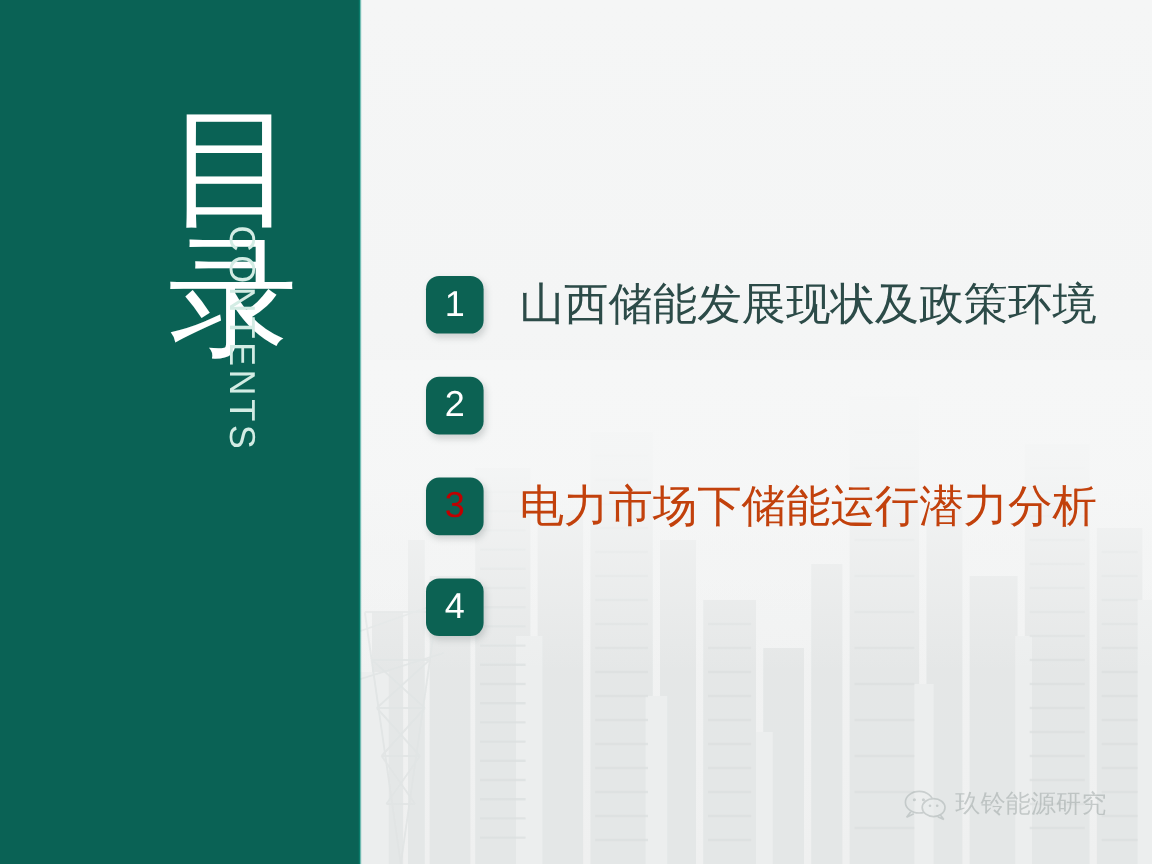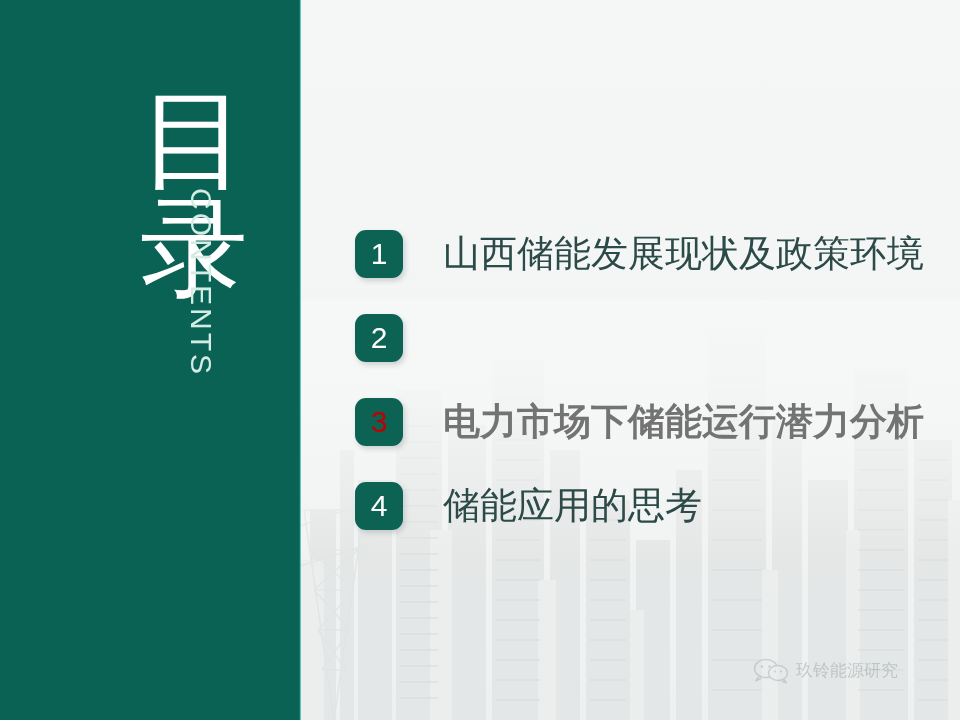--- a/index.html
+++ b/index.html
@@ -74,38 +74,38 @@
     width:48px;height:48px;border-radius:11px;
     background:#0c6253;
     display:flex;align-items:center;justify-content:center;
     color:#ffffff;
     font-size:30px;font-weight:400;line-height:1;
     box-shadow:2px 3px 5px rgba(120,130,128,.30);
     flex:0 0 auto;
   }
   .badge.is-active{color:#c00000;}
   .toc-label{
-    margin-left:40px;
+    margin-left:30px;
     font-size:37px;line-height:48px;
     color:#2c4b48;
     white-space:nowrap;
     font-weight:400;
   }
-  .toc-label.is-active{color:#737373;font-weight:bold;}
+  .toc-label.is-active{color:#c2410c;}
 
   
   .watermark{
     position:absolute;left:752px;top:658px;
     display:flex;align-items:center;
     opacity:.42;
     color:#8e9897;
   }
   .wm-icon{width:38px;height:26px;flex:0 0 auto;}
   .wm-text{
-    margin-left:6px;font-size:17px;line-height:26px;
+    margin-left:6px;font-size:21px;line-height:26px;
     color:#8b9594;white-space:nowrap;font-weight:500;
   }
 </style>
 </head>
 <body>
 
 <div id="slide">
 
   <div class="content-bg"></div>
 
@@ -179,21 +179,20 @@
       <div class="badge">2</div>
     </div>
 
     <div class="toc-item">
       <div class="badge is-active">3</div>
       <div class="toc-label is-active">电力市场下储能运行潜力分析</div>
     </div>
 
     <div class="toc-item">
       <div class="badge">4</div>
-      <div class="toc-label">储能应用的思考</div>
     </div>
 
   </div>
 
   <div class="watermark">
     <span class="wm-icon">
       <svg viewBox="0 0 38 26" aria-hidden="true">
         <g fill="none" stroke="#9aa4a3" stroke-width="1.4">
           <ellipse cx="14" cy="10.5" rx="11.5" ry="9"></ellipse>
           <path d="M7 18.5 L3.5 23 L9.5 20.2"></path>

